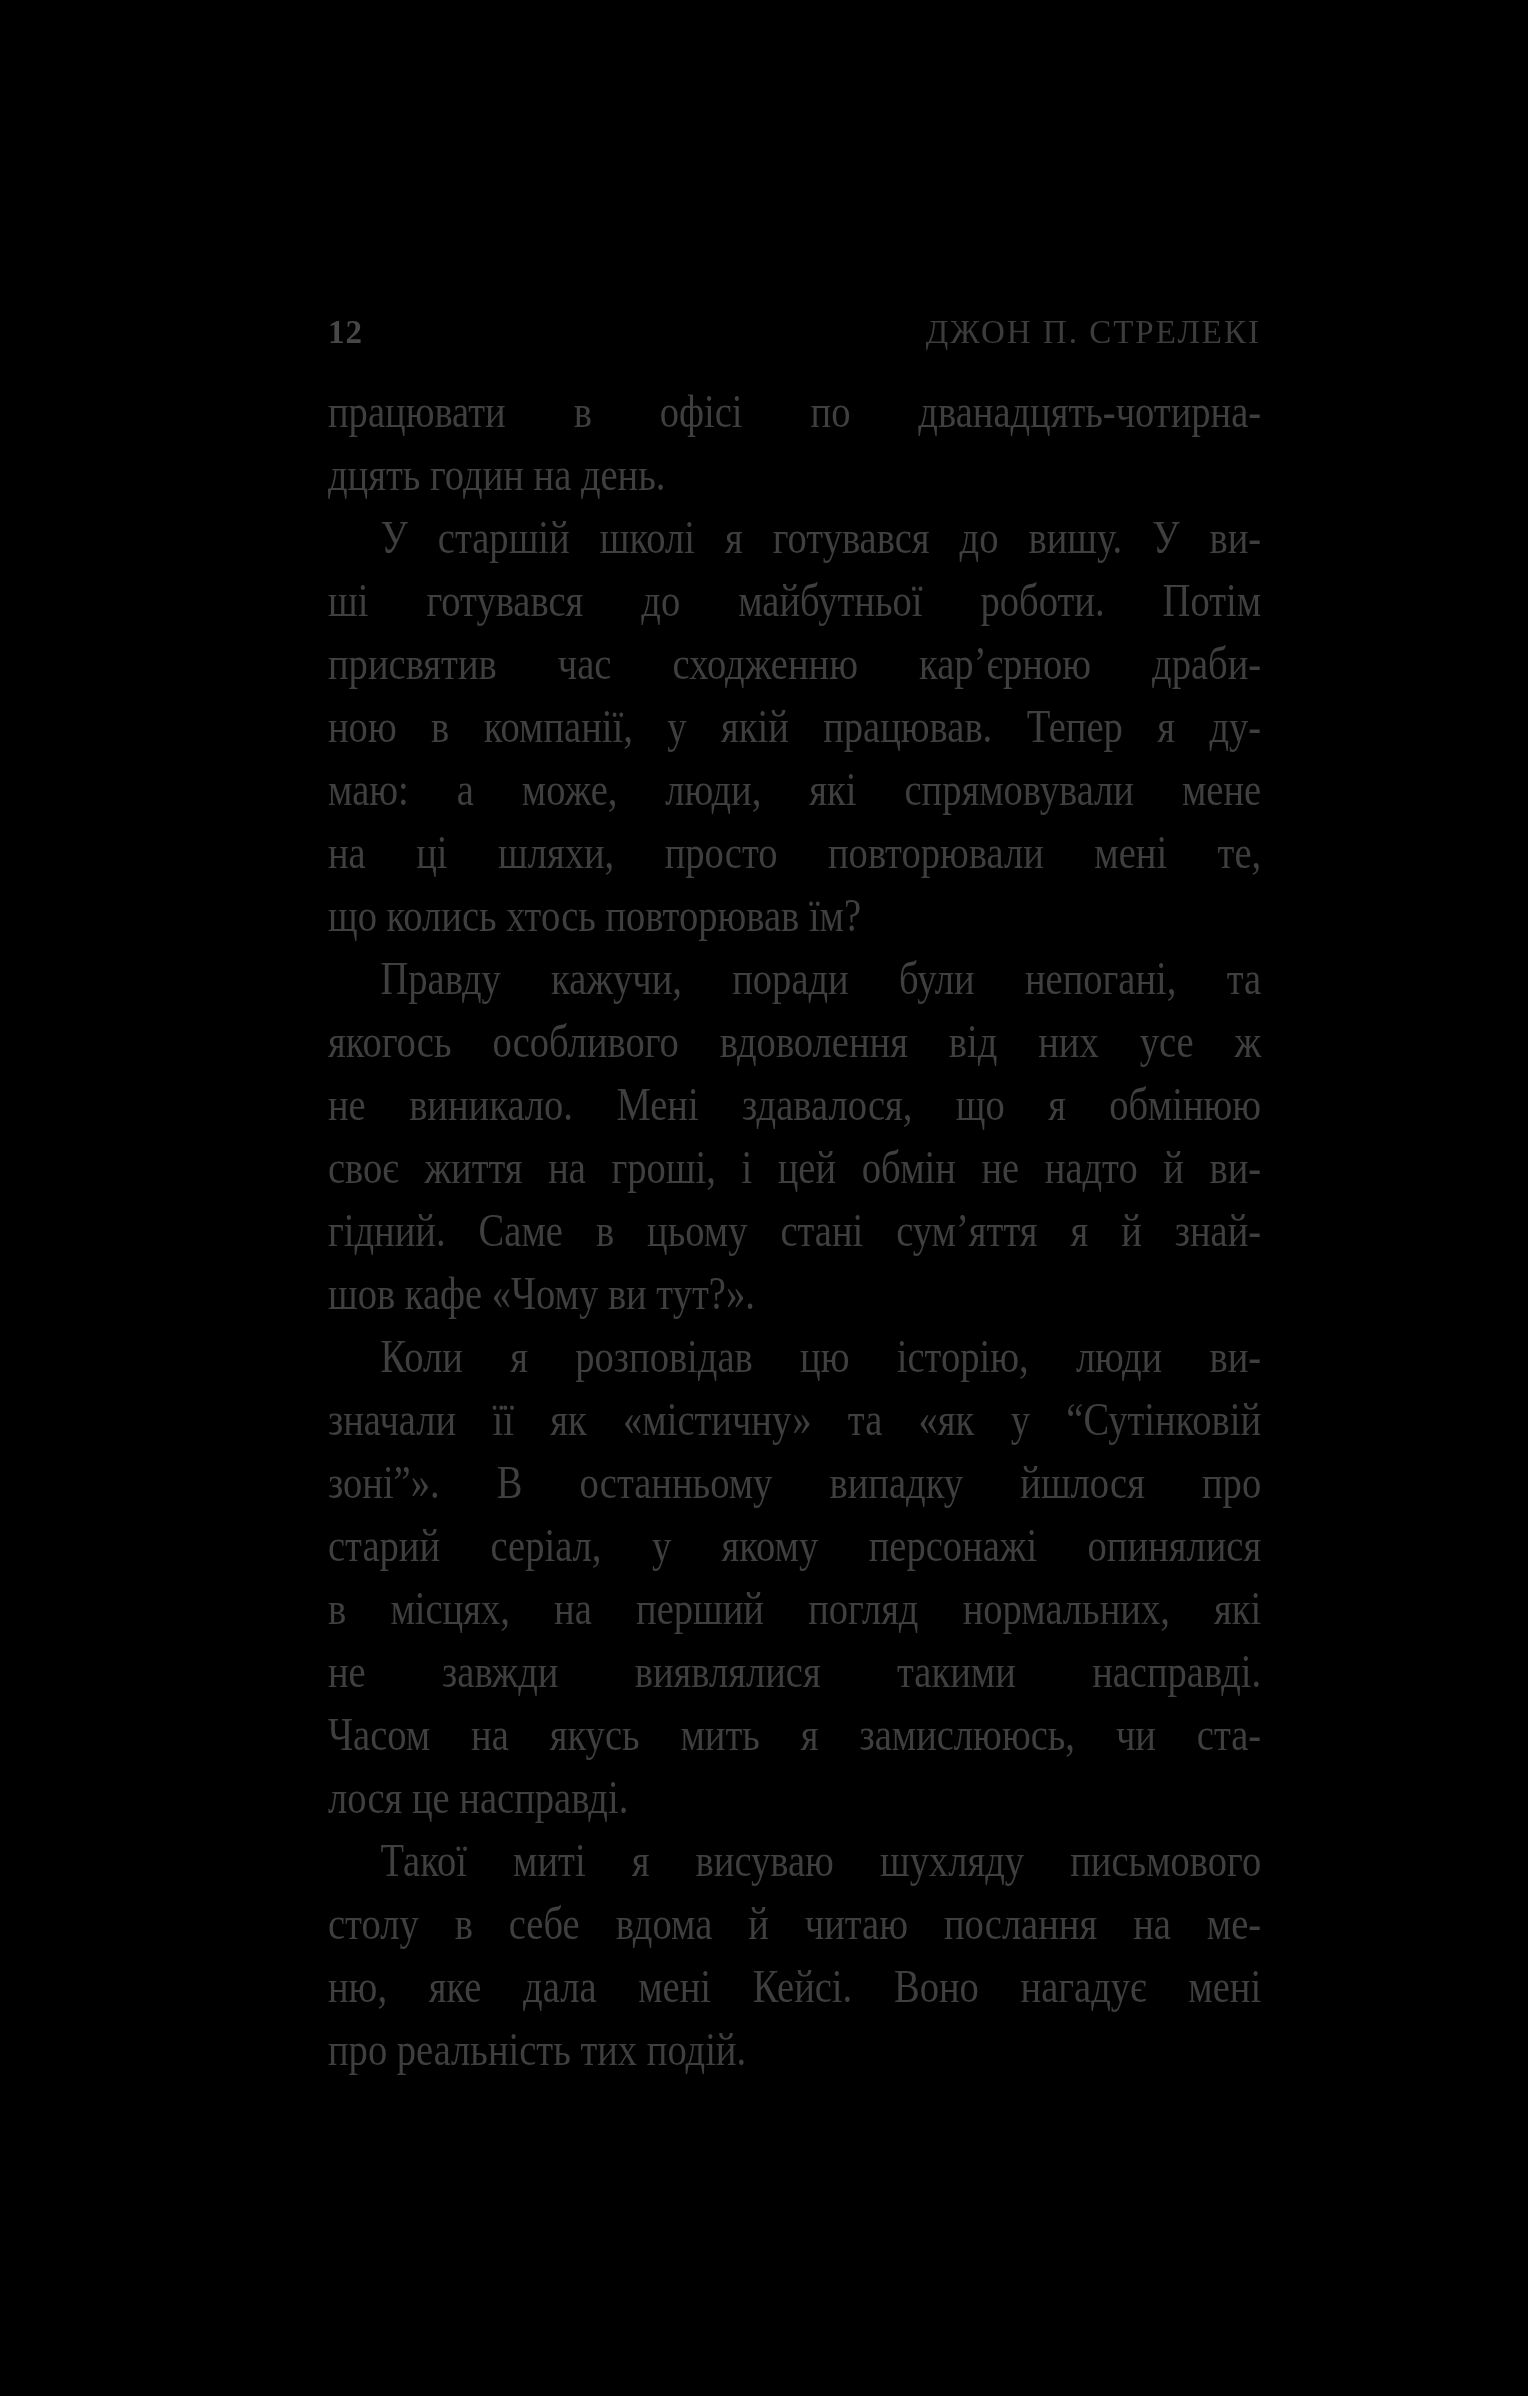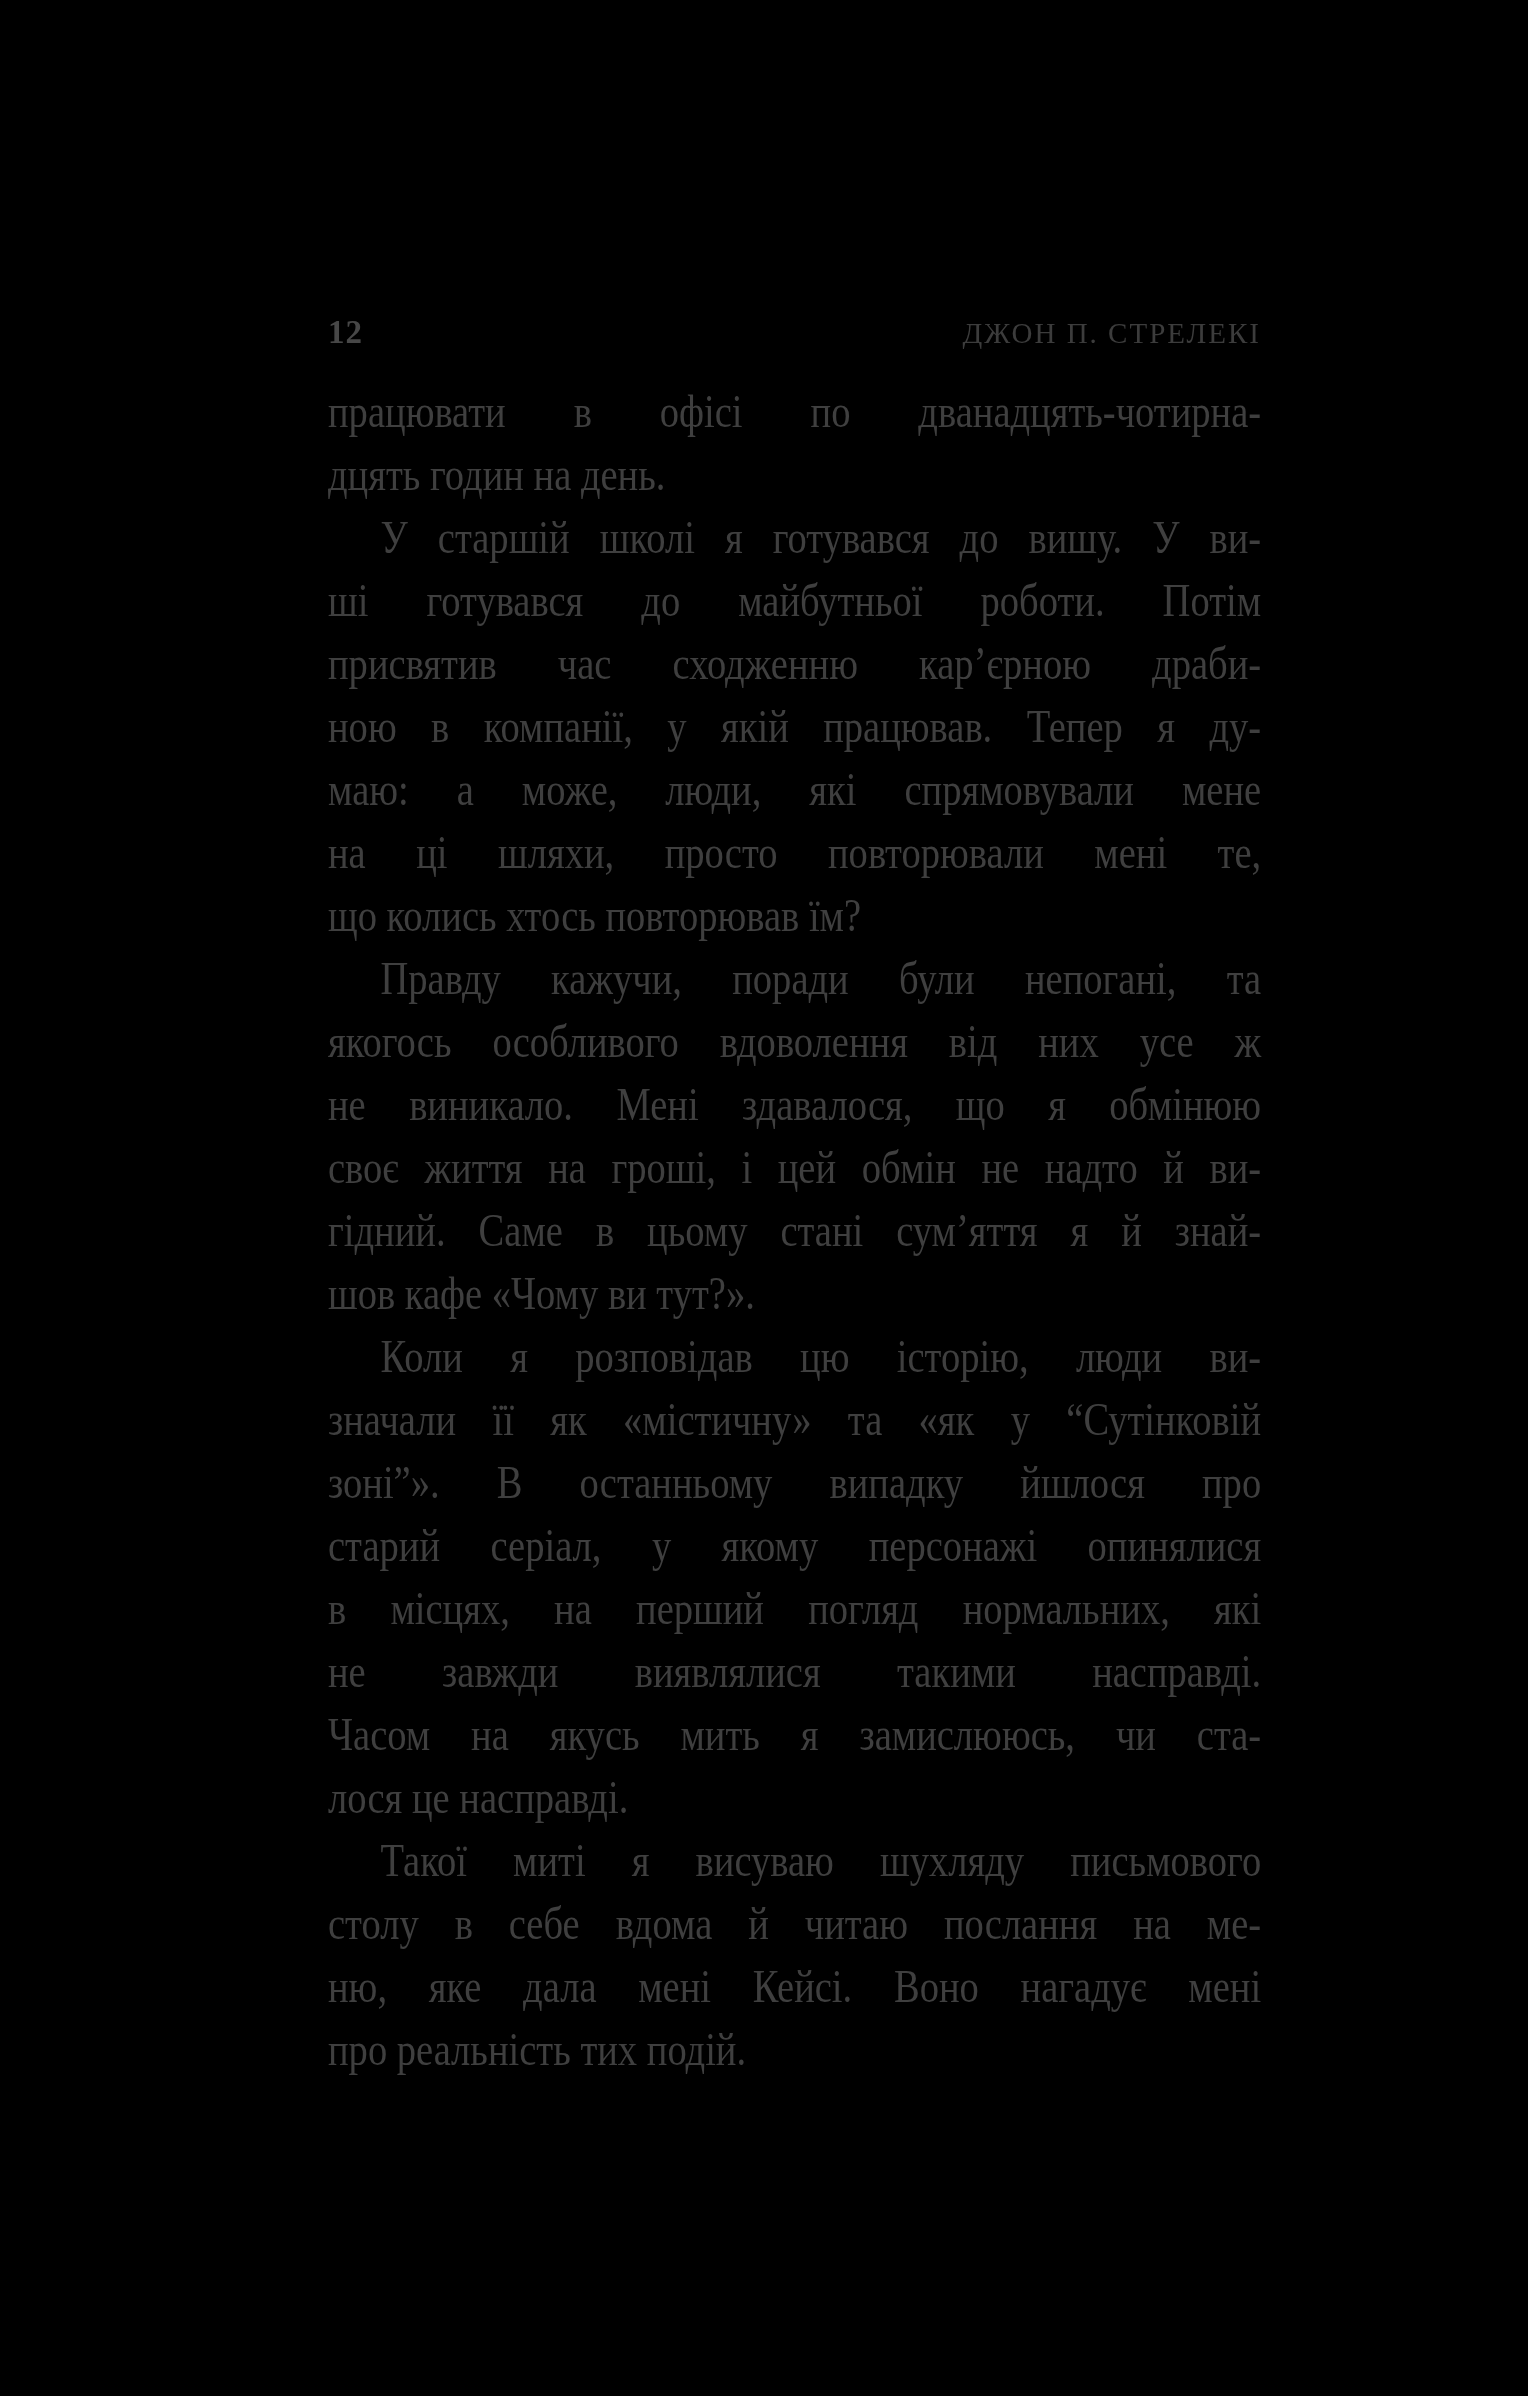--- a/index.html
+++ b/index.html
@@ -30,21 +30,21 @@
     align-items:baseline;
     margin-top:47px;
   }
   .page-number{
     font-size:33px;
     font-weight:bold;
     letter-spacing:1px;
     color:var(--page_number_color,#474747);
   }
   .running-header{
-    font-size:29px;
+    font-size:33px;
     letter-spacing:2px;
     color:var(--header_color,#3c3c3c);
   }
   
   .textcol{
     position:absolute;
     left:328px;
     top:380px;
     width:1138px;               
     transform:scaleX(0.82);

